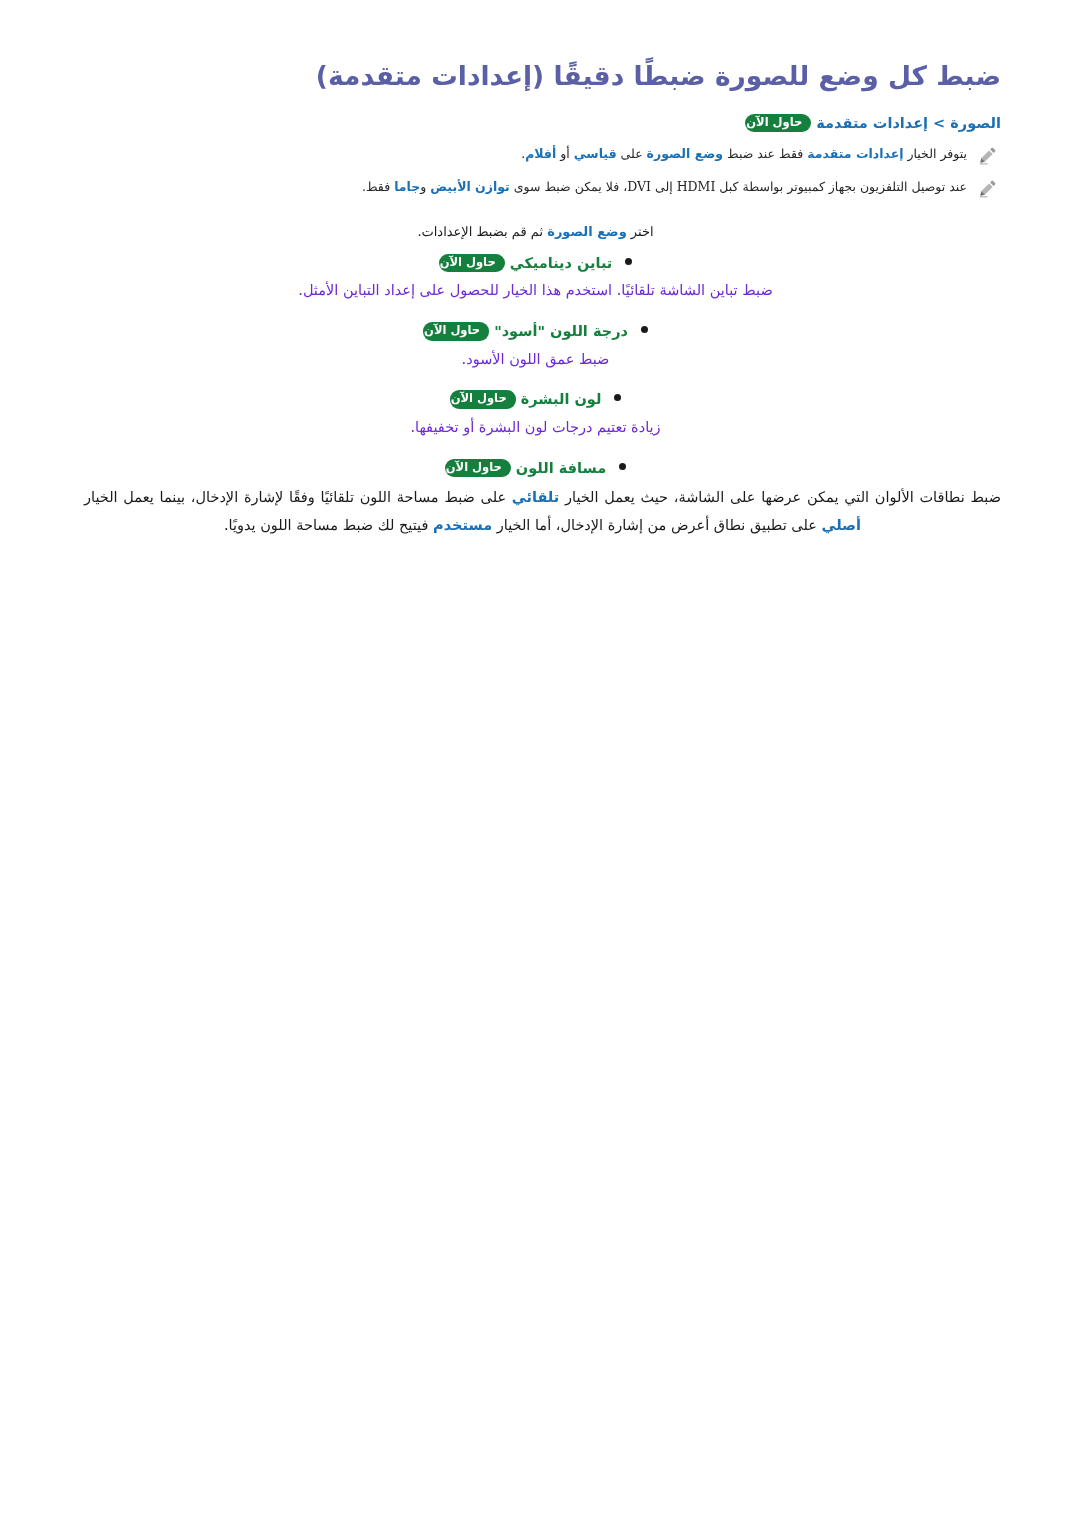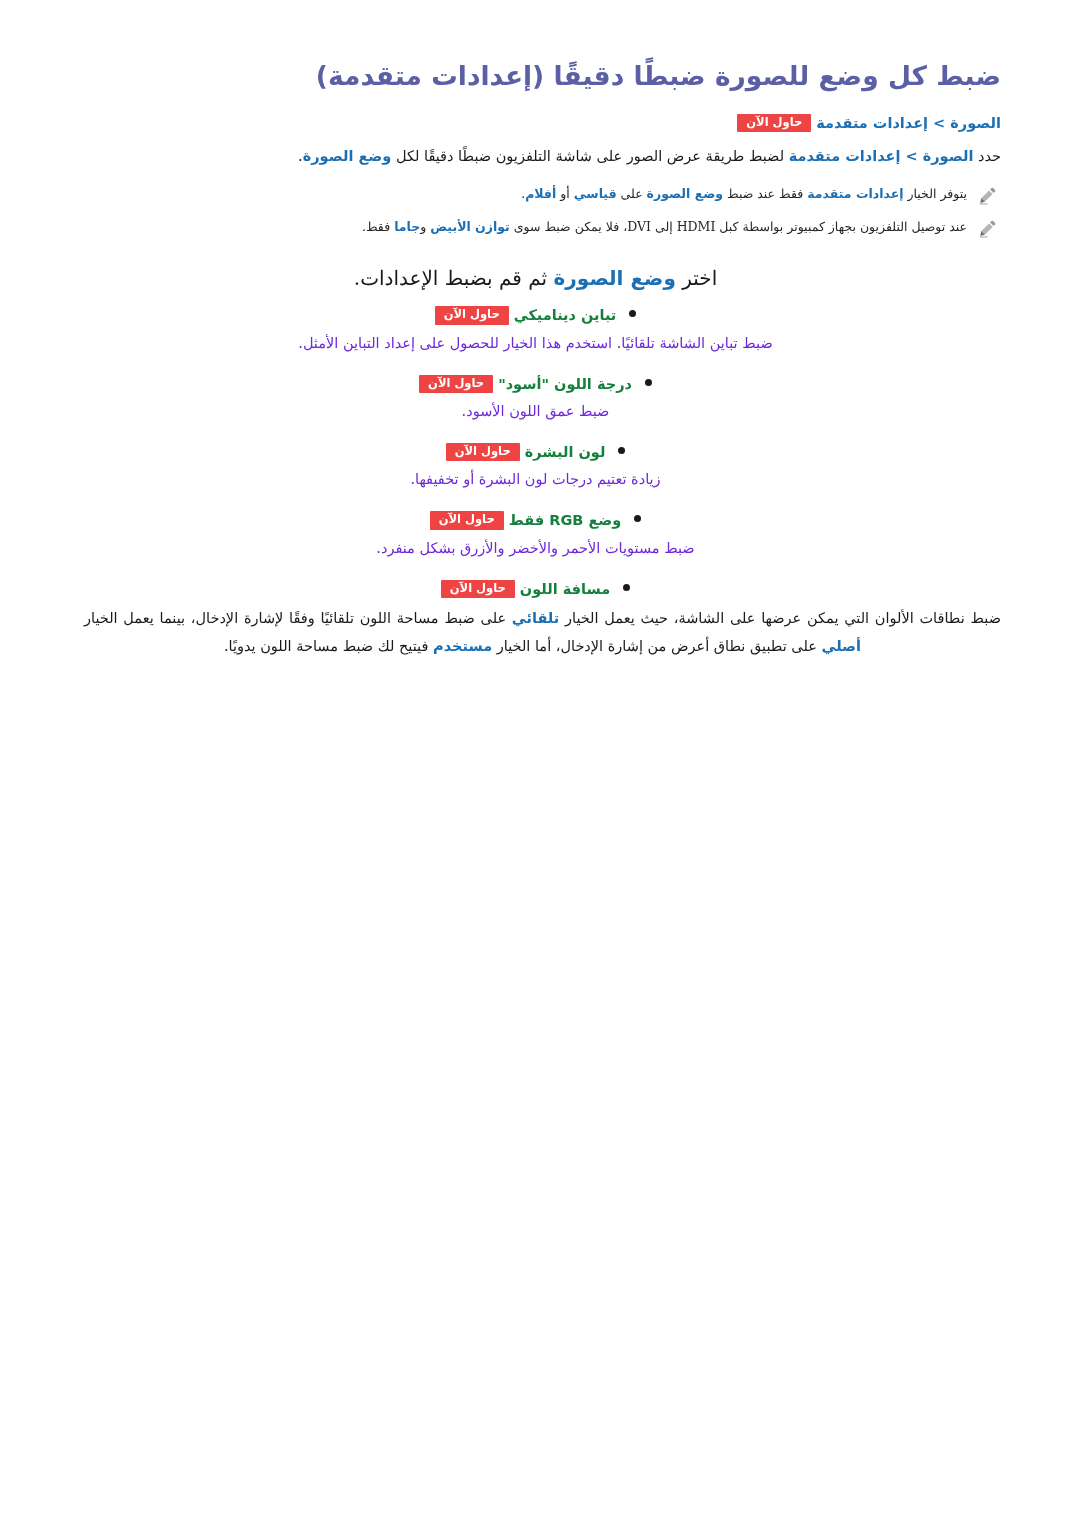--- a/index.html
+++ b/index.html
@@ -53,26 +53,26 @@
   }
   .breadcrumb {
     font-size: 14.5px;
     font-weight: bold;
     color: #1a6fb5;
     display: inline;
     white-space: nowrap;
   }
   .badge {
     display: inline-block;
-    background: #ef4444;
+    background: #15803d;
     color: #ffffff;
     font-size: 11.5px;
     font-weight: bold;
-    border-radius: 1px;
-    padding: 1px 9px 2px 9px;
+    border-radius: 9px;
+    padding: 1px 9px 2px 1px;
     line-height: 1.35;
     vertical-align: 2px;
     margin: 0 5px 0 0;
     white-space: nowrap;
   }
 
   
   .para {
     font-size: 14.5px;
     line-height: 1.78;
@@ -128,21 +128,21 @@
     margin-top: 10px;
     justify-content: center;
   }
   .note-footer .note-text {
     flex: 0 1 auto;
   }
 
   
   .select-line {
     text-align: center;
-    font-size: 20px;
+    font-size: 13px;
     line-height: 1.8;
     margin: 20px 0 6px 0;
     font-family: "DejaVu Serif", "Liberation Serif", serif;
   }
   .select-line .lnk {
     color: #1a6fb5;
     font-weight: bold;
     font-family: "DejaVu Sans", "Liberation Sans", sans-serif;
   }
 
@@ -208,21 +208,20 @@
   <div class="content">
 
     <h1 class="doc-title">ضبط كل وضع للصورة ضبطًا دقيقًا (إعدادات متقدمة)</h1>
 
     <div class="breadcrumb-row">
       <span class="breadcrumb">
         <span>الصورة &gt; إعدادات متقدمة</span><span class="badge">حاول الآن</span>
       </span>
     </div>
 
-    <p class="para intro-line"><span>حدد </span><span class="lnk">الصورة &gt; إعدادات متقدمة</span><span> لضبط طريقة عرض الصور على شاشة التلفزيون ضبطًا دقيقًا لكل </span><span class="lnk">وضع الصورة</span><span>.</span></p>
 
     <div class="note-block">
 
       <div class="note">
         <span class="pencil">
           <svg viewBox="0 0 24 24" width="22" height="22" aria-hidden="true">
             <path d="M17.6 3.3c-.5-.5-1.3-.5-1.8 0l-1.5 1.5 3.9 3.9 1.5-1.5c.5-.5.5-1.3 0-1.8l-2.1-2.1z" fill="#9a9a9a"></path>
             <path d="M13.2 5.9L4.6 14.5l-.9 4.8 4.8-.9 8.6-8.6-3.9-3.9z" fill="#b5b5b5"></path>
             <path d="M4.6 14.5l3.9 3.9-4.8.9.9-4.8z" fill="#6f6f6f"></path>
             <path d="M3 20.6h8.5" stroke="#9a9a9a" stroke-width="1" fill="none"></path>
@@ -263,26 +262,20 @@
         <div class="bullet-desc">ضبط عمق اللون الأسود.</div>
       </li>
 
       <li class="bullet-item">
         <div class="bullet-head">
           <span class="dot"></span><span class="term">لون البشرة</span><span class="badge">حاول الآن</span>
         </div>
         <div class="bullet-desc">زيادة تعتيم درجات لون البشرة أو تخفيفها.</div>
       </li>
 
-      <li class="bullet-item">
-        <div class="bullet-head">
-          <span class="dot"></span><span class="term">وضع RGB فقط</span><span class="badge">حاول الآن</span>
-        </div>
-        <div class="bullet-desc">ضبط مستويات الأحمر والأخضر والأزرق بشكل منفرد.</div>
-      </li>
 
       <li class="bullet-item">
         <div class="bullet-head">
           <span class="dot"></span><span class="term">مسافة اللون</span><span class="badge">حاول الآن</span>
         </div>
         <div class="bullet-longdesc"><span>ضبط نطاقات الألوان التي يمكن عرضها على الشاشة، حيث يعمل الخيار </span><span class="lnk">تلقائي</span><span> على ضبط مساحة اللون تلقائيًا وفقًا لإشارة الإدخال، بينما يعمل الخيار </span><span class="lnk">أصلي</span><span> على تطبيق نطاق أعرض من إشارة الإدخال، أما الخيار </span><span class="lnk">مستخدم</span><span> فيتيح لك ضبط مساحة اللون يدويًا.</span></div>
       </li>
 
     </ul>
 

